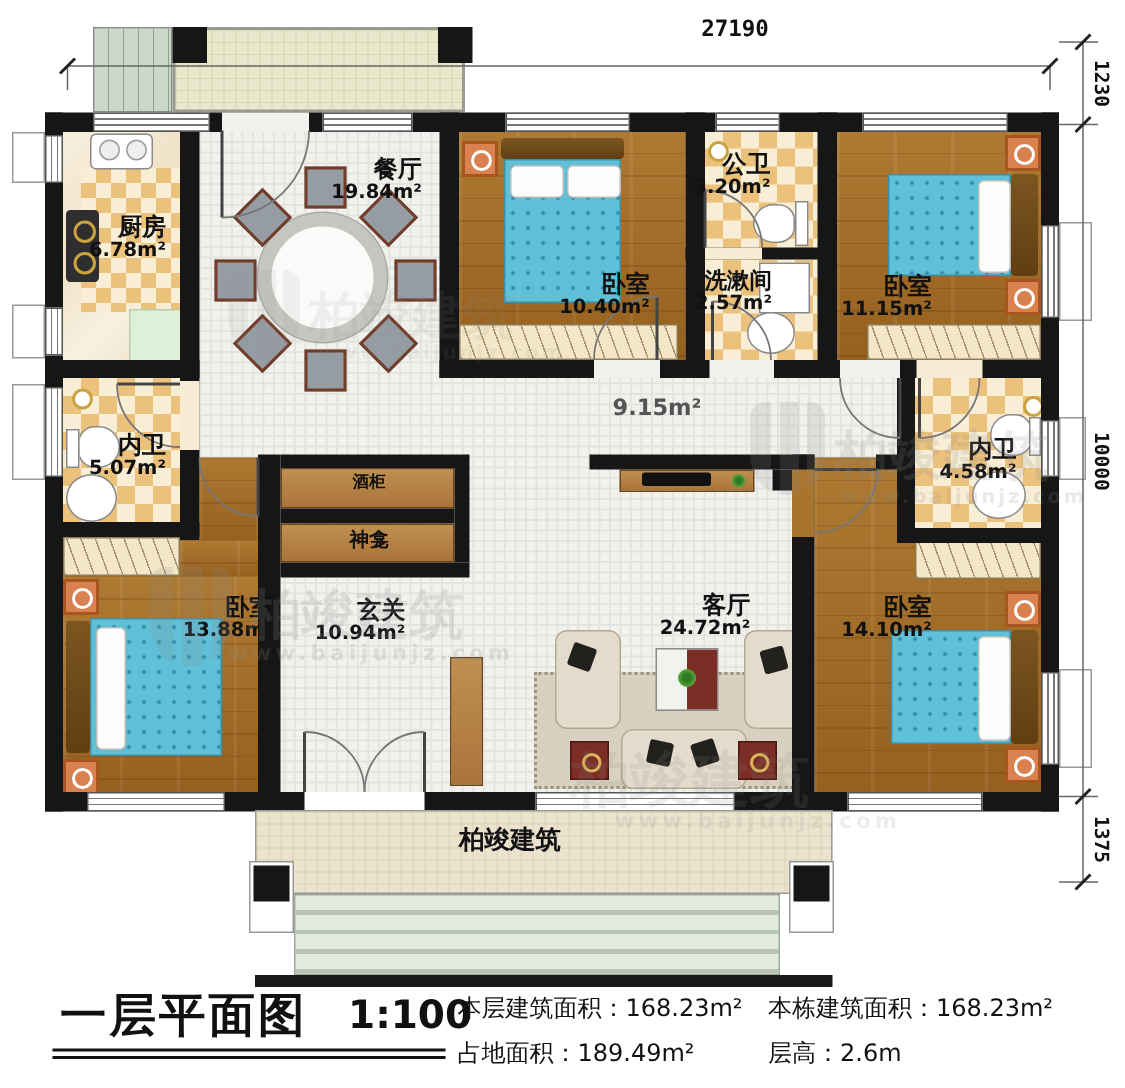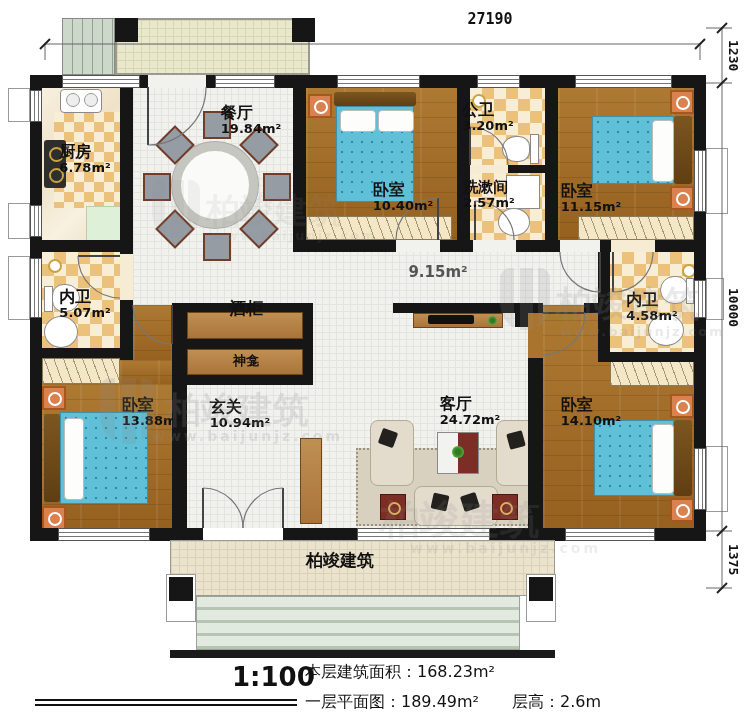--- a/index.html
+++ b/index.html
@@ -39,21 +39,21 @@
   .ns{background:#d9824f;border:2px solid #a8561f;box-sizing:border-box;}
   .ns:after{content:"";position:absolute;left:50%;top:50%;width:10px;height:10px;margin:-6px 0 0 -6px;
     border:2px solid #fff;border-radius:50%;}
   .brown{background:linear-gradient(#c08f52,#a9743a);border:1px solid #6d4516;box-sizing:border-box;}
   .fix{background:#fff;border:1.5px solid #8a8a8a;box-sizing:border-box;}
   .sofa{background:#e3dbcc;border:1.5px solid #b4aa94;border-radius:8px;box-sizing:border-box;}
   .cushion{background:#23211e;border-radius:2px;}
   .redtab{background:#7b2d26;border:1px solid #4c150f;box-sizing:border-box;}
   .redtab:after{content:"";position:absolute;left:50%;top:50%;width:9px;height:9px;margin:-5px 0 0 -5px;
     border:2px solid #d8b55a;border-radius:50%;}
-  .rl{position:absolute;transform:translate(-50%,-50%);text-align:left;color:#111;line-height:1.12;white-space:nowrap;}
+  .rl{position:absolute;transform:translate(-50%,-50%);text-align:right;color:#111;line-height:1.12;white-space:nowrap;}
   .rn{font-size:16px;font-weight:bold;}
   .rn3{font-size:15px;font-weight:bold;}
   .ra{font-size:13px;font-weight:bold;}
   .dim{position:absolute;font-family:"DejaVu Sans Mono",monospace;font-weight:bold;color:#111;}
   .dimv{writing-mode:vertical-rl;}
   .wm{position:absolute;color:#8c8c8c;font-weight:bold;white-space:nowrap;}
   .wmlogo{position:absolute;border-radius:10px 10px 45% 45%;opacity:.18;
     background:linear-gradient(90deg,#8a8a8a 0 28%,transparent 28% 40%,#8a8a8a 40% 66%,transparent 66% 76%,#8a8a8a 76%);}
   .tb{position:absolute;color:#111;white-space:nowrap;}
 </style>
@@ -323,42 +323,46 @@
   </div>
   <div class="rl" style="left:470px;top:411px;">
     <div class="rn">客厅</div>
     <div class="ra">24.72m²</div>
   </div>
   <div class="rl" style="left:591px;top:412px;">
     <div class="rn">卧室</div>
     <div class="ra">14.10m²</div>
   </div>
   <div class="rl" style="left:438px;top:272px;font-size:15px;font-weight:600;color:#555;">9.15m²</div>
-  <div class="rl" style="left:246px;top:309px;font-size:17px;font-weight:bold;">酒柜</div>
+  <div class="rl" style="left:246px;top:322px;font-size:11px;font-weight:bold;font-family:Liberation Serif, serif;">酒柜</div>
   <div class="rl" style="left:246px;top:361px;font-size:13px;font-weight:bold;">神龛</div>
   <div class="rl" style="left:340px;top:561px;font-size:17px;font-weight:bold;">柏竣建筑</div>
 
   <div class="wmlogo" style="left:100px;top:378px;width:54px;height:66px;"></div>
   <div class="wm" style="left:165px;top:386px;font-size:36px;opacity:.2;">柏竣建筑</div>
   <div class="wm" style="left:152px;top:428px;font-size:14px;letter-spacing:3px;opacity:.2;">www.baijunjz.com</div>
   <div class="wmlogo" style="left:500px;top:268px;width:50px;height:62px;"></div>
   <div class="wm" style="left:556px;top:280px;font-size:36px;opacity:.18;">柏竣建筑</div>
   <div class="wm" style="left:560px;top:324px;font-size:13px;letter-spacing:2px;opacity:.18;">www.baijunjz.com</div>
   <div class="wm" style="left:380px;top:492px;font-size:40px;opacity:.15;">柏竣建筑</div>
   <div class="wm" style="left:410px;top:540px;font-size:14px;letter-spacing:3px;opacity:.15;">www.baijunjz.com</div>
   <div class="wmlogo" style="left:152px;top:180px;width:48px;height:58px;opacity:.1;"></div>
   <div class="wm" style="left:206px;top:188px;font-size:34px;opacity:.11;">柏竣建筑</div>
   <div class="wm" style="left:212px;top:228px;font-size:13px;letter-spacing:2px;opacity:.11;">www.baijunjz.com</div>
 
+  <div class="tb" style="left:40px;top:656px;font-size:31px;font-weight:bold;letter-spacing:2px;">一层平面图</div>
   <div class="tb" style="left:232px;top:662px;font-size:26px;font-weight:600;">1:100</div>
   <div class="abs" style="left:35px;top:699px;width:262px;height:2px;background:#111;"></div>
   <div class="abs" style="left:35px;top:704px;width:262px;height:2px;background:#111;"></div>
   <div class="tb" style="left:305px;top:662px;font-size:16px;">
     <span>本层建筑面积：</span><span>168.23m²</span>
   </div>
   <div class="tb" style="left:305px;top:692px;font-size:16px;">
-    <span>一层平面图：</span><span>189.49m²</span>
+    <span>占地面积：</span><span>189.49m²</span>
+  </div>
+  <div class="tb" style="left:512px;top:662px;font-size:16px;">
+    <span>本栋建筑面积：</span><span>168.23m²</span>
   </div>
   <div class="tb" style="left:512px;top:692px;font-size:16px;">
     <span>层高：</span><span>2.6m</span>
   </div>
 
 </div>
 
 </body></html>

